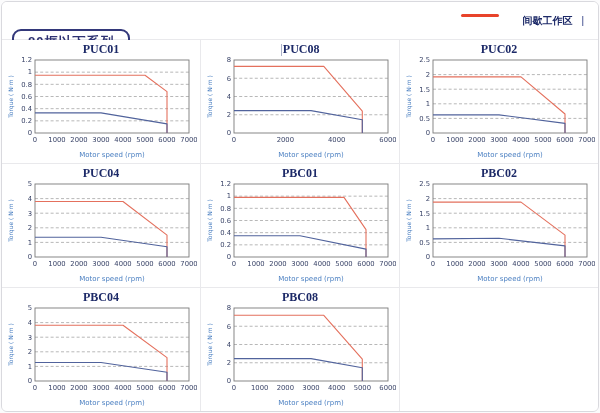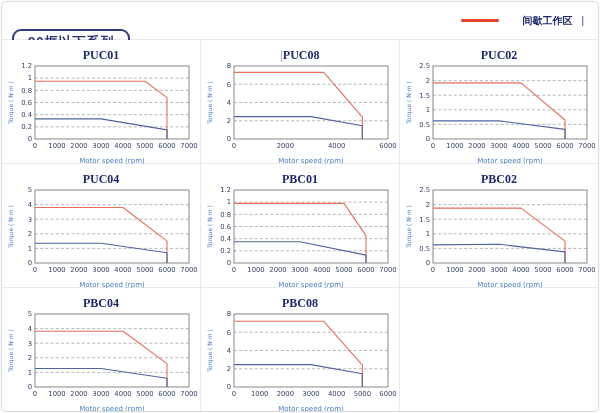--- a/index.html
+++ b/index.html
@@ -27,37 +27,37 @@
   .badge {
     border:2px solid #33387a;
     border-radius:9px;
     padding:2px 14px 3px 14px;
     font-size:13px; font-weight:bold;
     color:#2e3272;
     letter-spacing:1px;
     margin-top:44px;
   }
   .legend { display:flex; align-items:center; gap:9px; font-size:10px; font-weight:bold; color:#1d2a68; }
-  .legend-item { display:flex; align-items:center; gap:23px; }
+  .legend-item { display:flex; gap:23px; }
   .swatch { width:38px; height:3px; border-radius:2px; display:inline-block; }
   .legend-divider { color:#27357e; font-weight:normal; font-size:10px; }
   
   .grid {
     display:grid;
     grid-template-columns:repeat(3, 1fr);
     grid-template-rows:repeat(3, 123px);
     gap:1px;
     background:#e9e9ec;
   }
   .cell { background:#ffffff; display:flex; flex-direction:column; align-items:center; padding-top:2px; }
   .chart-title {
     font-family:"Liberation Serif", serif;
     font-weight:bold; font-size:12px; color:#1d2a68;
     height:14px; line-height:14px;
-    display:flex; align-items:center;margin-top:6px;
+    display:flex; align-items:center;
   }
   .title-prefix { font-weight:normal; margin-right:0; transform:scaleX(.6); display:inline-block; }
   svg text { font-family:"DejaVu Sans", sans-serif; }
 </style>
 </head>
 <body>
 
 <div class="page">
 
   <div class="header">

